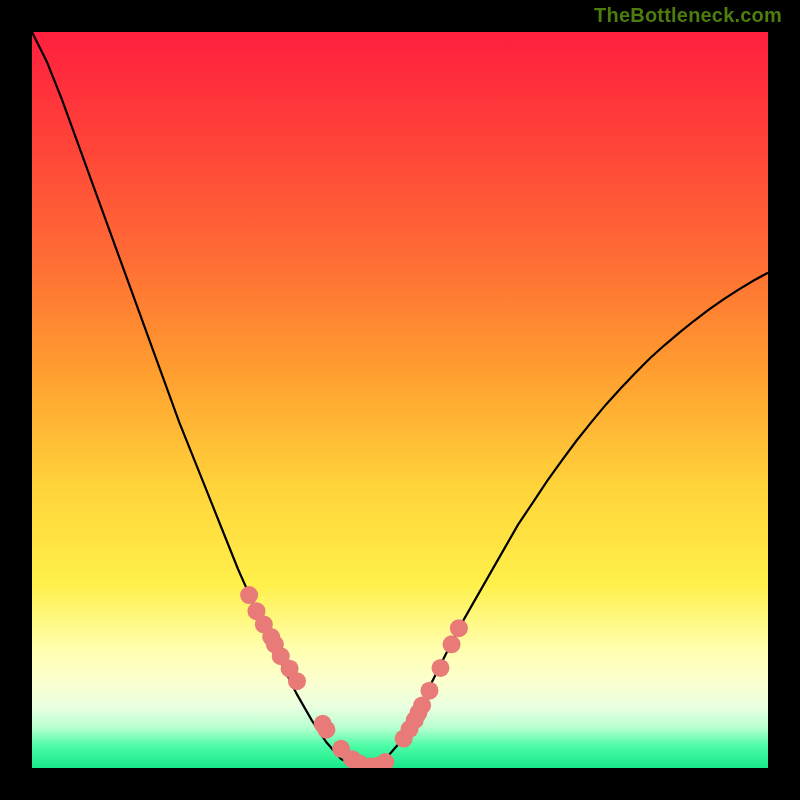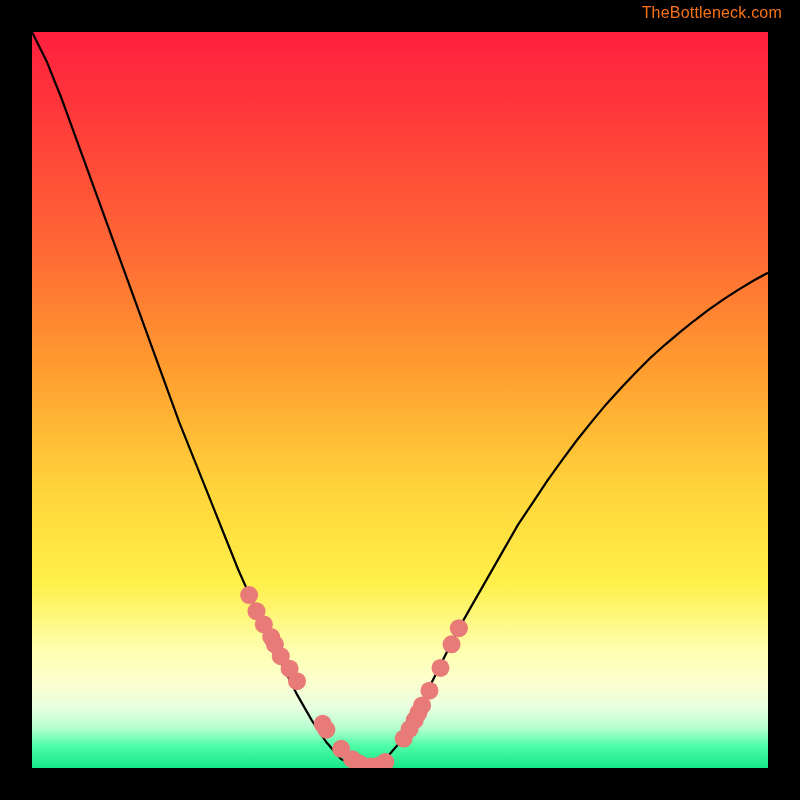--- a/index.html
+++ b/index.html
@@ -14,23 +14,23 @@
   .outer {
     width: 800px;
     height: 800px;
     background: #000;
     position: relative;
   }
   .watermark {
     position: absolute;
     top: 4px;
     right: 18px;
-    color: #f97316;
-    font-size: 16px;
-    font-weight: 400;
+    color: #4d7c0f;
+    font-size: 20px;
+    font-weight: 700;
     letter-spacing: 0.2px;
     z-index: 5;
   }
   .plot {
     position: absolute;
     left: 32px;
     top: 32px;
     width: 736px;
     height: 736px;
   }

